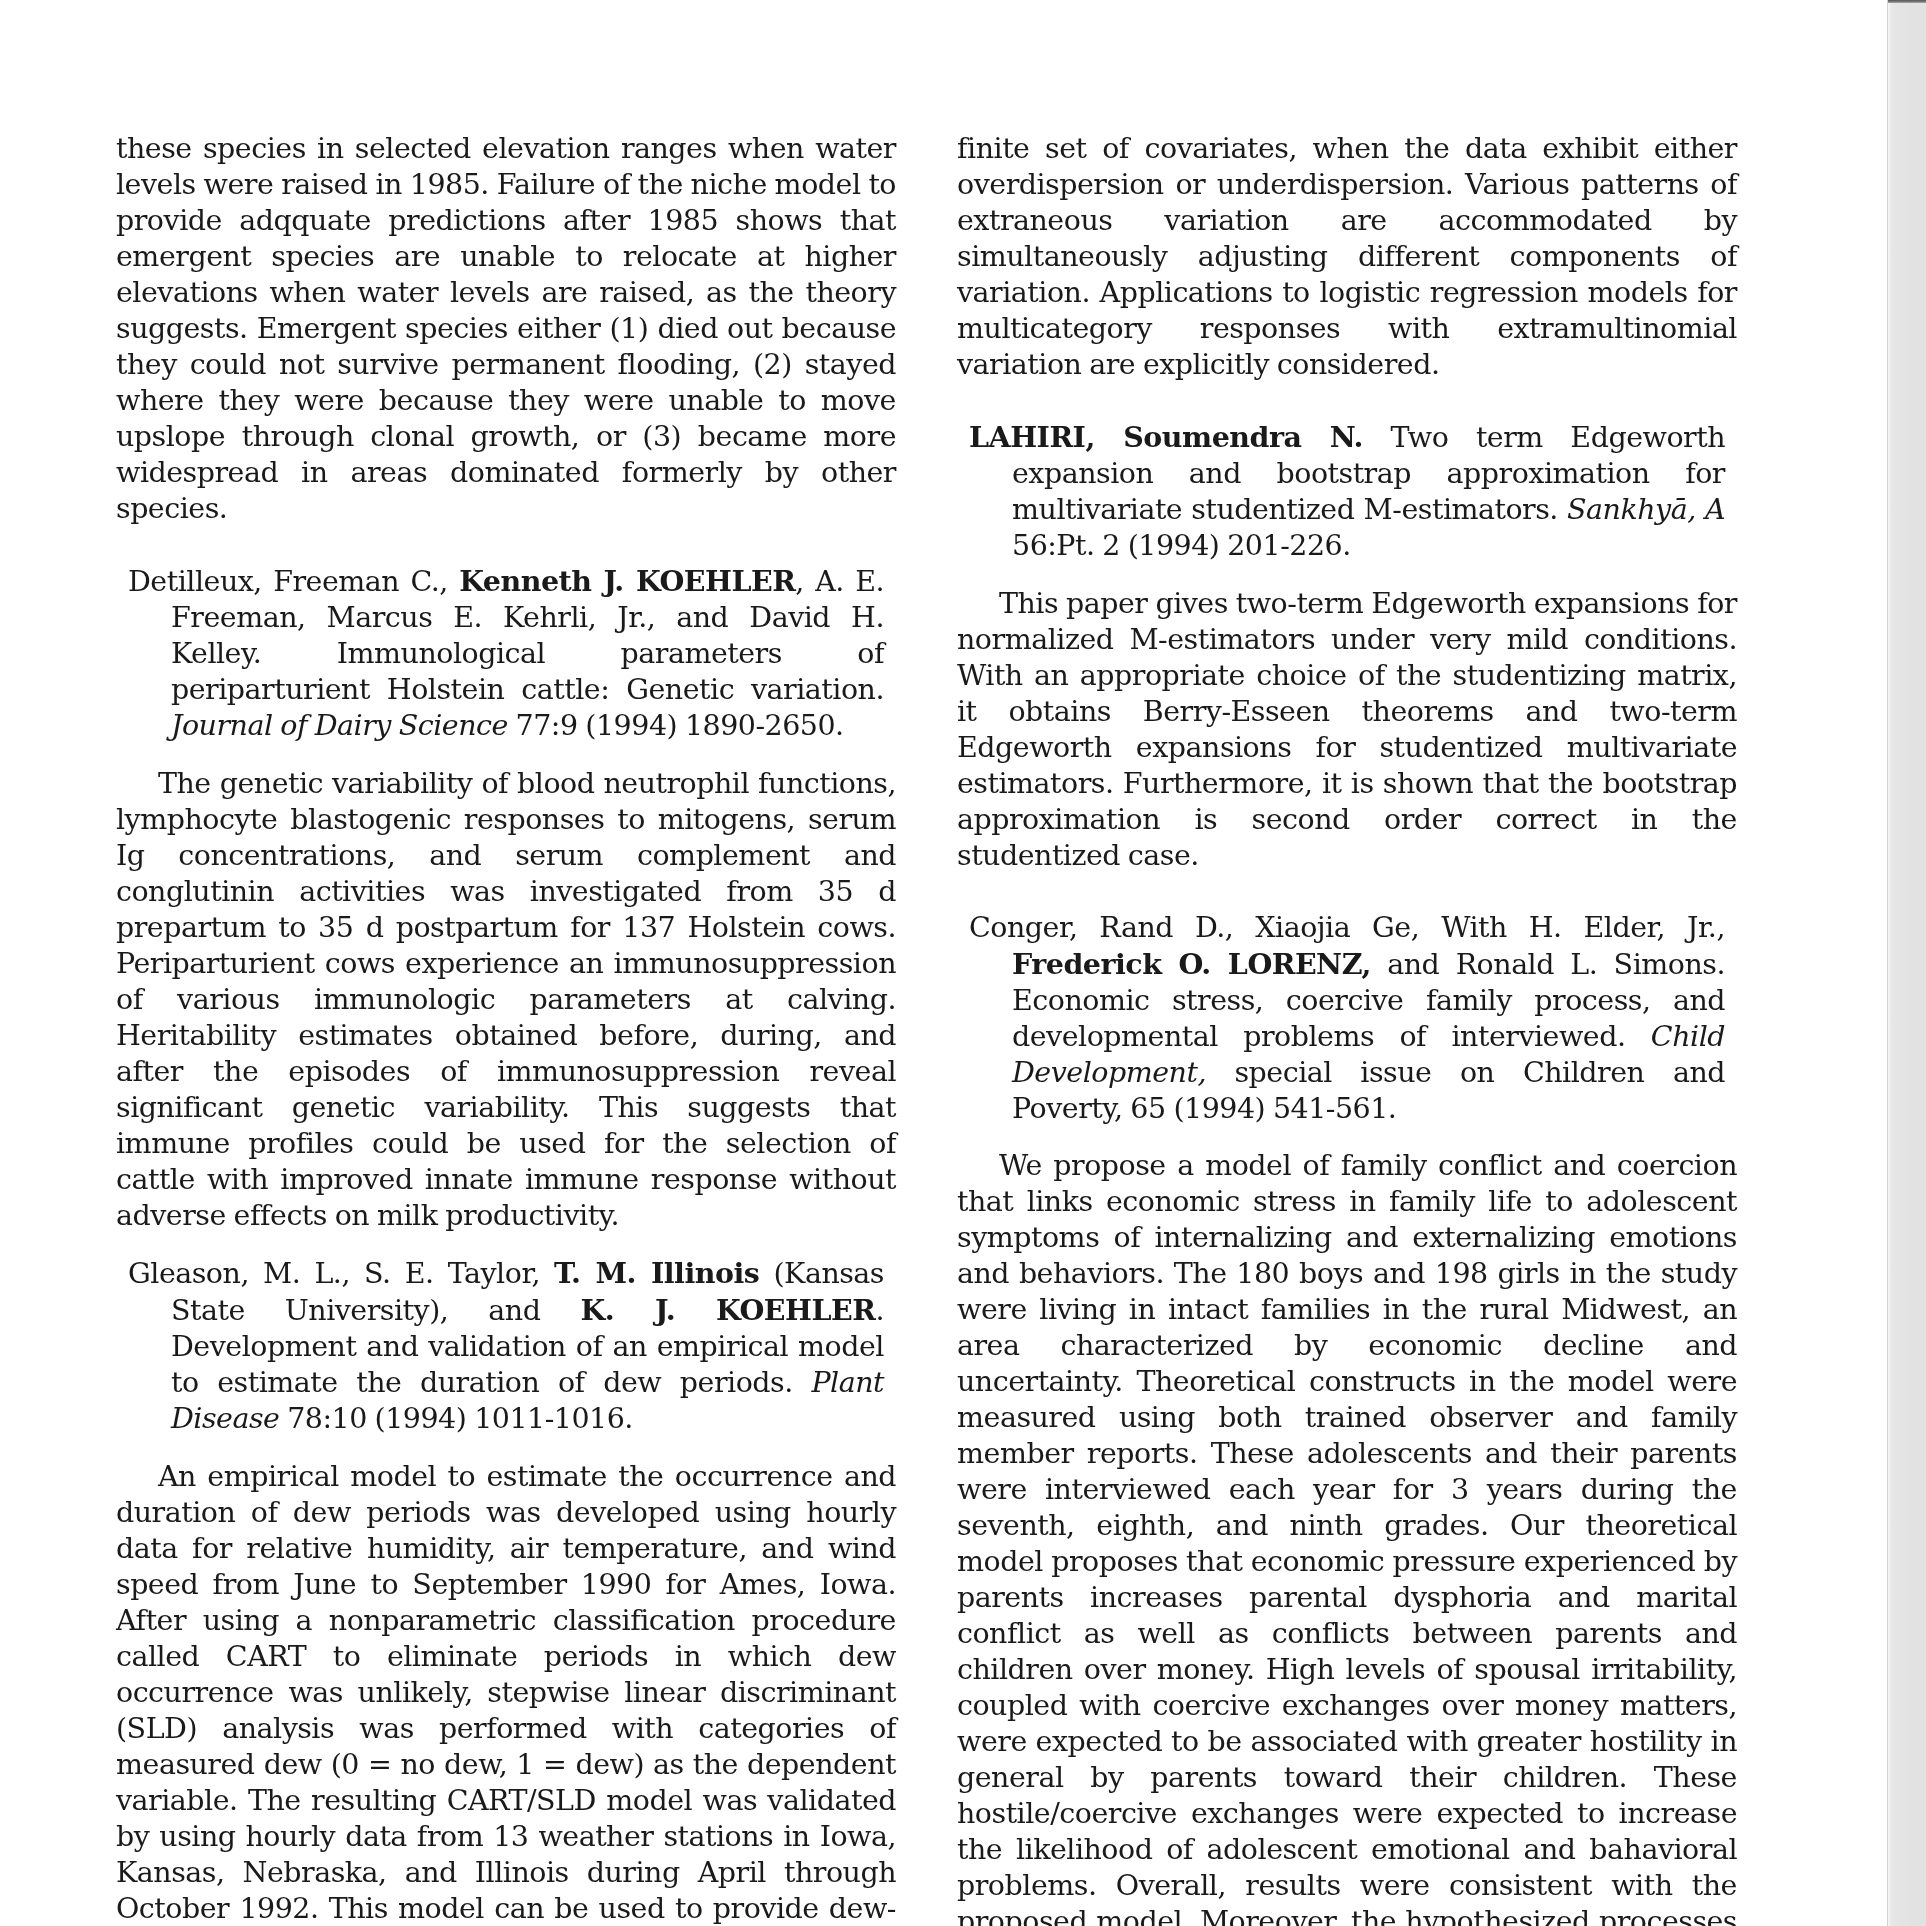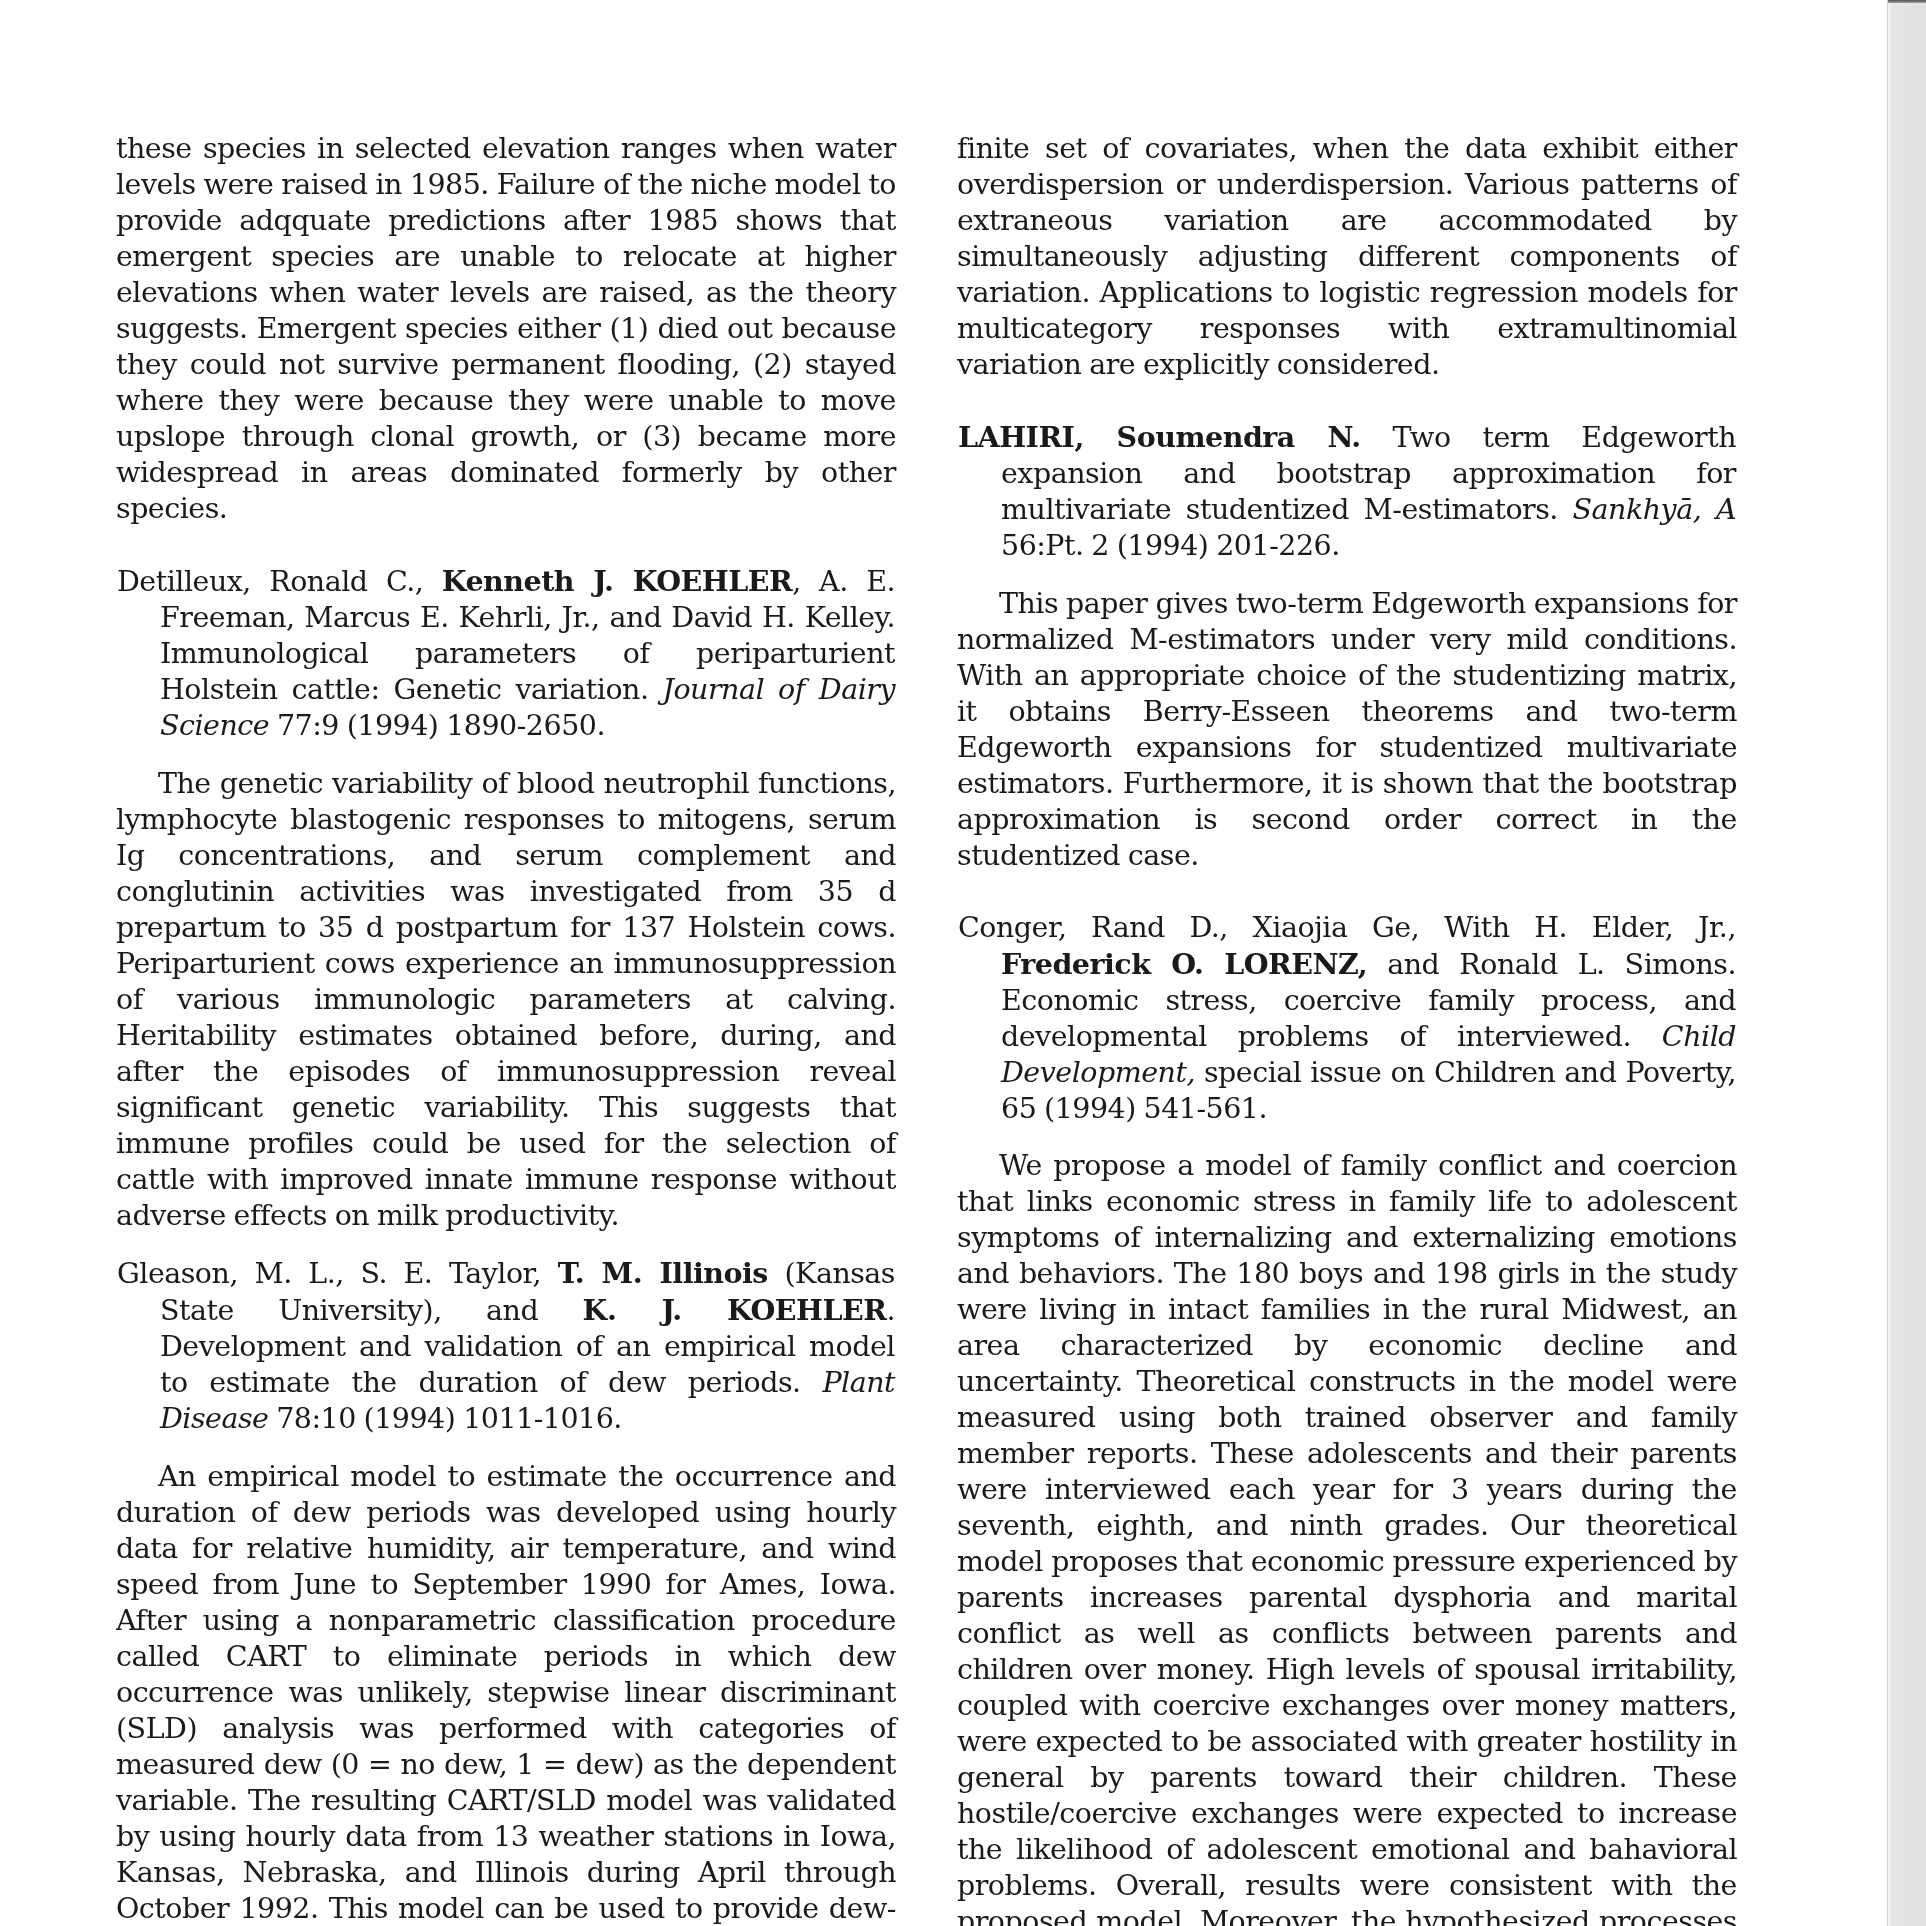--- a/index.html
+++ b/index.html
@@ -52,38 +52,38 @@
   }
   .col-left { left: 112px; }
   .col-right { left: 953px; }
   .para {
     margin: 4px;
     text-indent: 0;
   }
   .para.indent { text-indent: 42px; }
   .para + .entry, .entry + .para, .para + .para { margin-top: 21.6px; }
   .entry {
-    margin: 5px;
+    margin: 16px;
     padding-left: 43px;
     text-indent: -43px;
   }
   .gap-lg { margin-top: 36px !important; }
   .b { font-weight: bold; }
   .i { font-style: italic; }
 </style>
 </head>
 <body>
 
 <div class="sheet">
 
   <div class="col col-left">
 
     <p class="para">these species in selected elevation ranges when water levels were raised in 1985. Failure of the niche model to provide adqquate predictions after 1985 shows that emergent species are unable to relocate at higher elevations when water levels are raised, as the theory suggests. Emergent species either (1) died out because they could not survive permanent flooding, (2) stayed where they were because they were unable to move upslope through clonal growth, or (3) became more widespread in areas dominated formerly by other species.</p>
 
-    <p class="entry gap-lg"><span>Detilleux, Ronald C., </span><span class="b">Kenneth J. KOEHLER</span><span>, A. E. Freeman, Marcus E. Kehrli, Jr., and David H. Kelley.</span><span> Immunological parameters of periparturient Holstein cattle: Genetic variation. </span><span class="i">Journal of Dairy Science</span><span> 77:9 (1994) 1890-2650.</span></p>
+    <p class="entry gap-lg"><span>Detilleux, Freeman C., </span><span class="b">Kenneth J. KOEHLER</span><span>, A. E. Freeman, Marcus E. Kehrli, Jr., and David H. Kelley.</span><span> Immunological parameters of periparturient Holstein cattle: Genetic variation. </span><span class="i">Journal of Dairy Science</span><span> 77:9 (1994) 1890-2650.</span></p>
 
     <p class="para indent">The genetic variability of blood neutrophil functions, lymphocyte blastogenic responses to mitogens, serum Ig concentrations, and serum complement and conglutinin activities was investigated from 35 d prepartum to 35 d postpartum for 137 Holstein cows. Periparturient cows experience an immunosuppression of various immunologic parameters at calving. Heritability estimates obtained before, during, and after the episodes of immunosuppression reveal significant genetic variability. This suggests that immune profiles could be used for the selection of cattle with improved innate immune response without adverse effects on milk productivity.</p>
 
     <p class="entry"><span>Gleason, M. L., S. E. Taylor, </span><span class="b">T. M. Illinois</span><span> (Kansas State University), and </span><span class="b">K. J. KOEHLER</span><span>.</span><span> Development and validation of an empirical model to estimate the duration of dew periods. </span><span class="i">Plant Disease</span><span> 78:10 (1994) 1011-1016.</span></p>
 
     <p class="para indent">An empirical model to estimate the occurrence and duration of dew periods was developed using hourly data for relative humidity, air temperature, and wind speed from June to September 1990 for Ames, Iowa. After using a nonparametric classification procedure called CART to eliminate periods in which dew occurrence was unlikely, stepwise linear discriminant (SLD) analysis was performed with categories of measured dew (0 = no dew, 1 = dew) as the dependent variable. The resulting CART/SLD model was validated by using hourly data from 13 weather stations in Iowa, Kansas, Nebraska, and Illinois during April through October 1992. This model can be used to provide dew-period estimates for disease-warning systems that are driven by wetness duration and temperature.</p>
 
   </div>
 
   <div class="col col-right">

